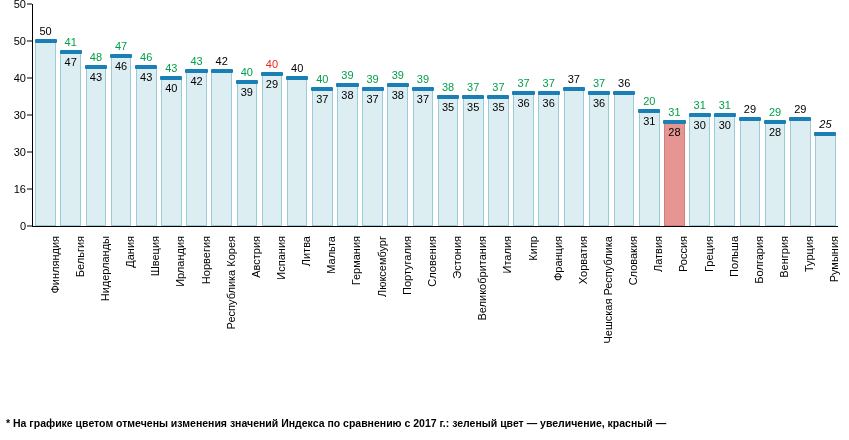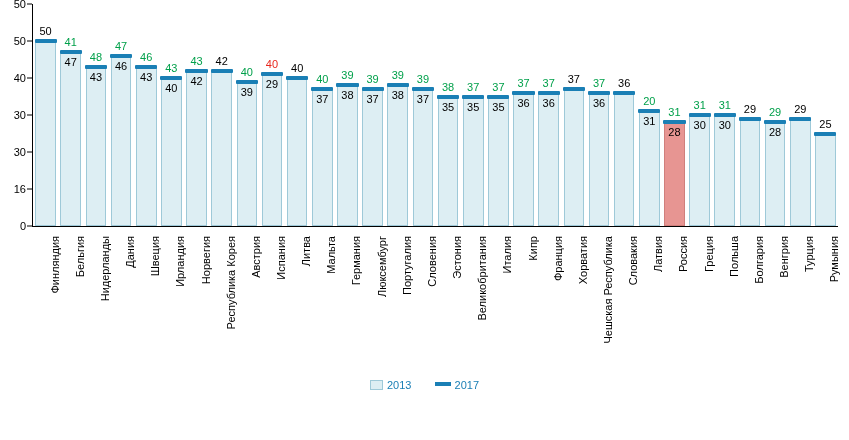--- a/index.html
+++ b/index.html
@@ -394,21 +394,21 @@
           <div class="lbl lbl-bottom" style="bottom: 87.6px;">28</div>
         </div>
         <div class="bar-slot">
           <div class="bar-2013" style="height: 107.3px;"></div>
           <div class="marker-2017" style="bottom: 105.3px;"></div>
           <div class="lbl lbl-top" style="bottom: 111.3px;">29</div>
         </div>
         <div class="bar-slot">
           <div class="bar-2013" style="height: 92.5px;"></div>
           <div class="marker-2017" style="bottom: 90.5px;"></div>
-          <div class="lbl lbl-top" style="bottom: 96.5px;">25</div>
+          <div class="lbl lbl-top" style="bottom: 96.5px; font-style: italic;">25</div>
         </div>
       </div>
   <div class="tickmark" style="top: 222px;"></div>
       <div class="tickmark" style="top: 185px;"></div>
       <div class="tickmark" style="top: 148px;"></div>
       <div class="tickmark" style="top: 111px;"></div>
       <div class="tickmark" style="top: 74px;"></div>
       <div class="tickmark" style="top: 37px;"></div>
       <div class="tickmark" style="top: 0px;"></div>
     </div>
@@ -505,23 +505,16 @@
         <span>Венгрия</span>
       </div>
       <div class="cat-slot">
         <span>Турция</span>
       </div>
       <div class="cat-slot">
         <span>Румыния</span>
       </div>
     </div>
 
-  <div class="legend">
-    <span class="item">
-      <span class="swatch-2013"></span><span class="lg-text">2013</span>
-    </span>
-    <span class="item">
-      <span class="swatch-2017"></span><span class="lg-text">2017</span>
-    </span>
-  </div>
-
+
+  <div class="footnote">* На графике цветом отмечены изменения значений Индекса по сравнению с 2017 г.: зеленый цвет — увеличение, красный —</div>
 
 </div>
 
 </body></html>

